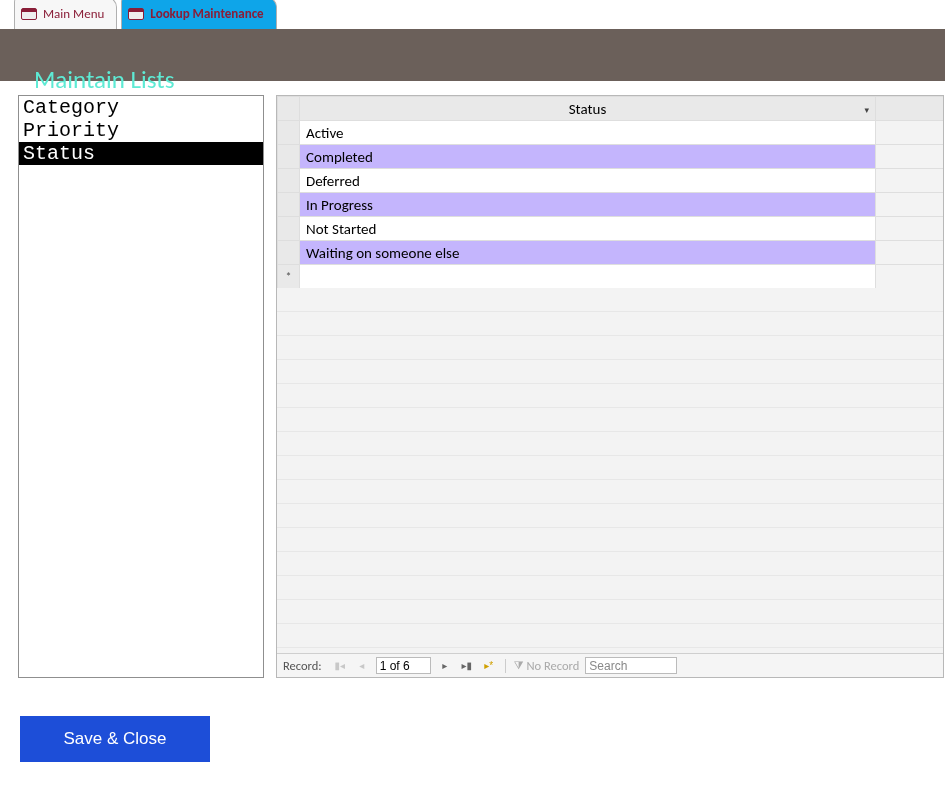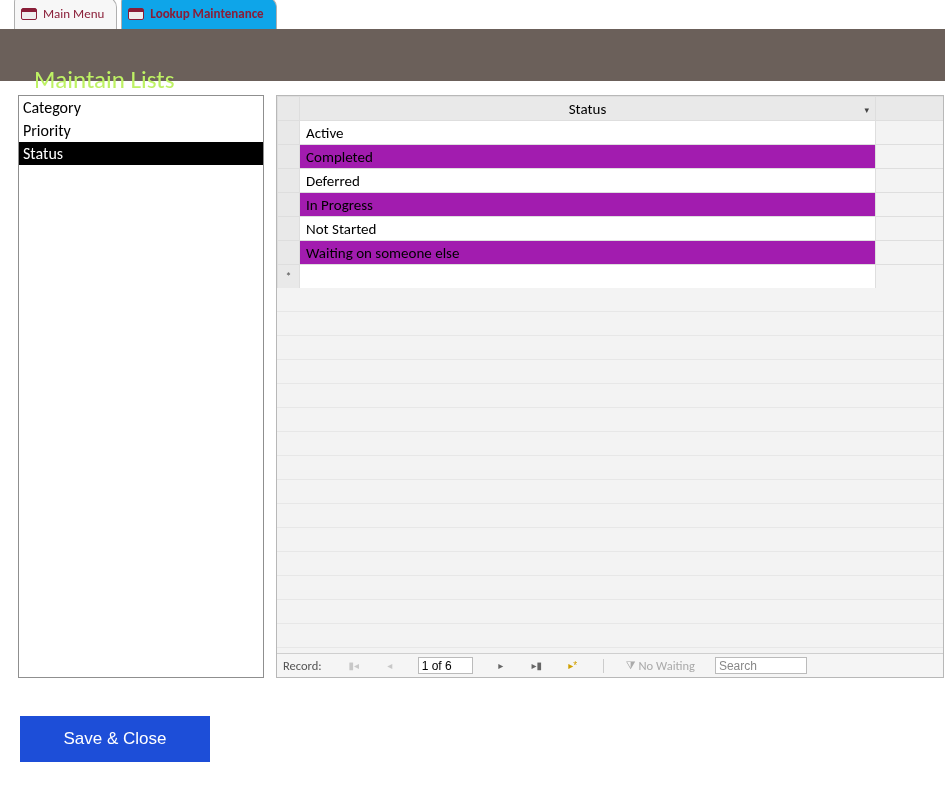--- a/index.html
+++ b/index.html
@@ -56,21 +56,21 @@
 
   
   .header-band {
     background: #6b605a;
     height: 52px;
     display: flex;
     align-items: center;
     padding-left: 34px;
   }
   .header-band h1 {
-    color: #bef264;
+    color: #5eead4;
     font-weight: 400;
     font-size: 25px;
     margin-top: 48px;
   }
 
   
   .main {
     display: flex;
     gap: 12px;
     padding: 14px 0 0 18px;
@@ -80,23 +80,24 @@
   
   .listpanel {
     width: 246px;
     height: 583px;
     border: 1px solid #8f8f8f;
     background: #fff;
     overflow: hidden;
   }
   .listpanel .item {
     padding: 0 4px;
-    font-size: 16px;
+    font-size: 20px;
     line-height: 23px;
     cursor: pointer;
+    font-family: Liberation Mono, monospace;
   }
   .listpanel .item.selected {
     background: #000;
     color: #fff;
   }
 
   
   .sheetpanel {
     width: 668px;
     height: 583px;
@@ -135,39 +136,39 @@
     position: absolute;
     right: 6px; top: 50%; transform: translateY(-50%);
     font-size: 9px; color: #444;
   }
   table.sheet tbody td {
     height: 24px;
     padding: 0 6px;
     font-size: 15px;
     background: #fff;
   }
-  table.sheet tbody tr.alt td.val { background: #a21caf; }
+  table.sheet tbody tr.alt td.val { background: #c4b5fd; }
   table.sheet tbody td.val { width: 576px; }
   table.sheet tbody td.extra { background: #f3f3f3; border-right: none; }
   table.sheet tbody td.rowhead { background: #e9e9e9; }
 
   .blankrows {
     position: absolute;
     left: 0; right: 0; top: 192px; bottom: 0;
     background: repeating-linear-gradient(to bottom, #f3f3f3 0, #f3f3f3 23px, #e7e7e7 23px, #e7e7e7 24px);
   }
 
   
   .recordnav {
     height: 24px;
     border-top: 1px solid #cfcfcf;
     background: #f5f5f5;
     display: flex;
     align-items: center;
-    gap: 20px;
+    gap: 6px;
     padding: 0 6px;
     font-size: 12.5px;
     color: #555;
   }
   .recordnav .lbl { margin-right: 4px; }
   .recordnav .navbtn {
     width: 16px; height: 16px;
     display: inline-flex; align-items:center; justify-content:center;
     border: none; background: transparent; cursor: pointer;
     color: #666; font-size: 10px;
@@ -283,20 +284,20 @@
       <span class="lbl">Record:</span>
       <button class="navbtn disabled">▮◂</button>
       <button class="navbtn disabled">◂</button>
       <input class="recbox" value="1 of 6" style="">
       <button class="navbtn">▸</button>
       <button class="navbtn">▸▮</button>
       <button class="navbtn newrec">▸*</button>
       <span class="sep"></span>
       <span class="filter">
         <span class="funnel">⧩</span>
-        <span>No Waiting</span>
+        <span>No Record</span>
       </span>
       <input class="search" value="Search" style="">
     </div>
   </div>
 </div>
 
 <button class="savebtn">Save &amp; Close</button>
 
 </body></html>

